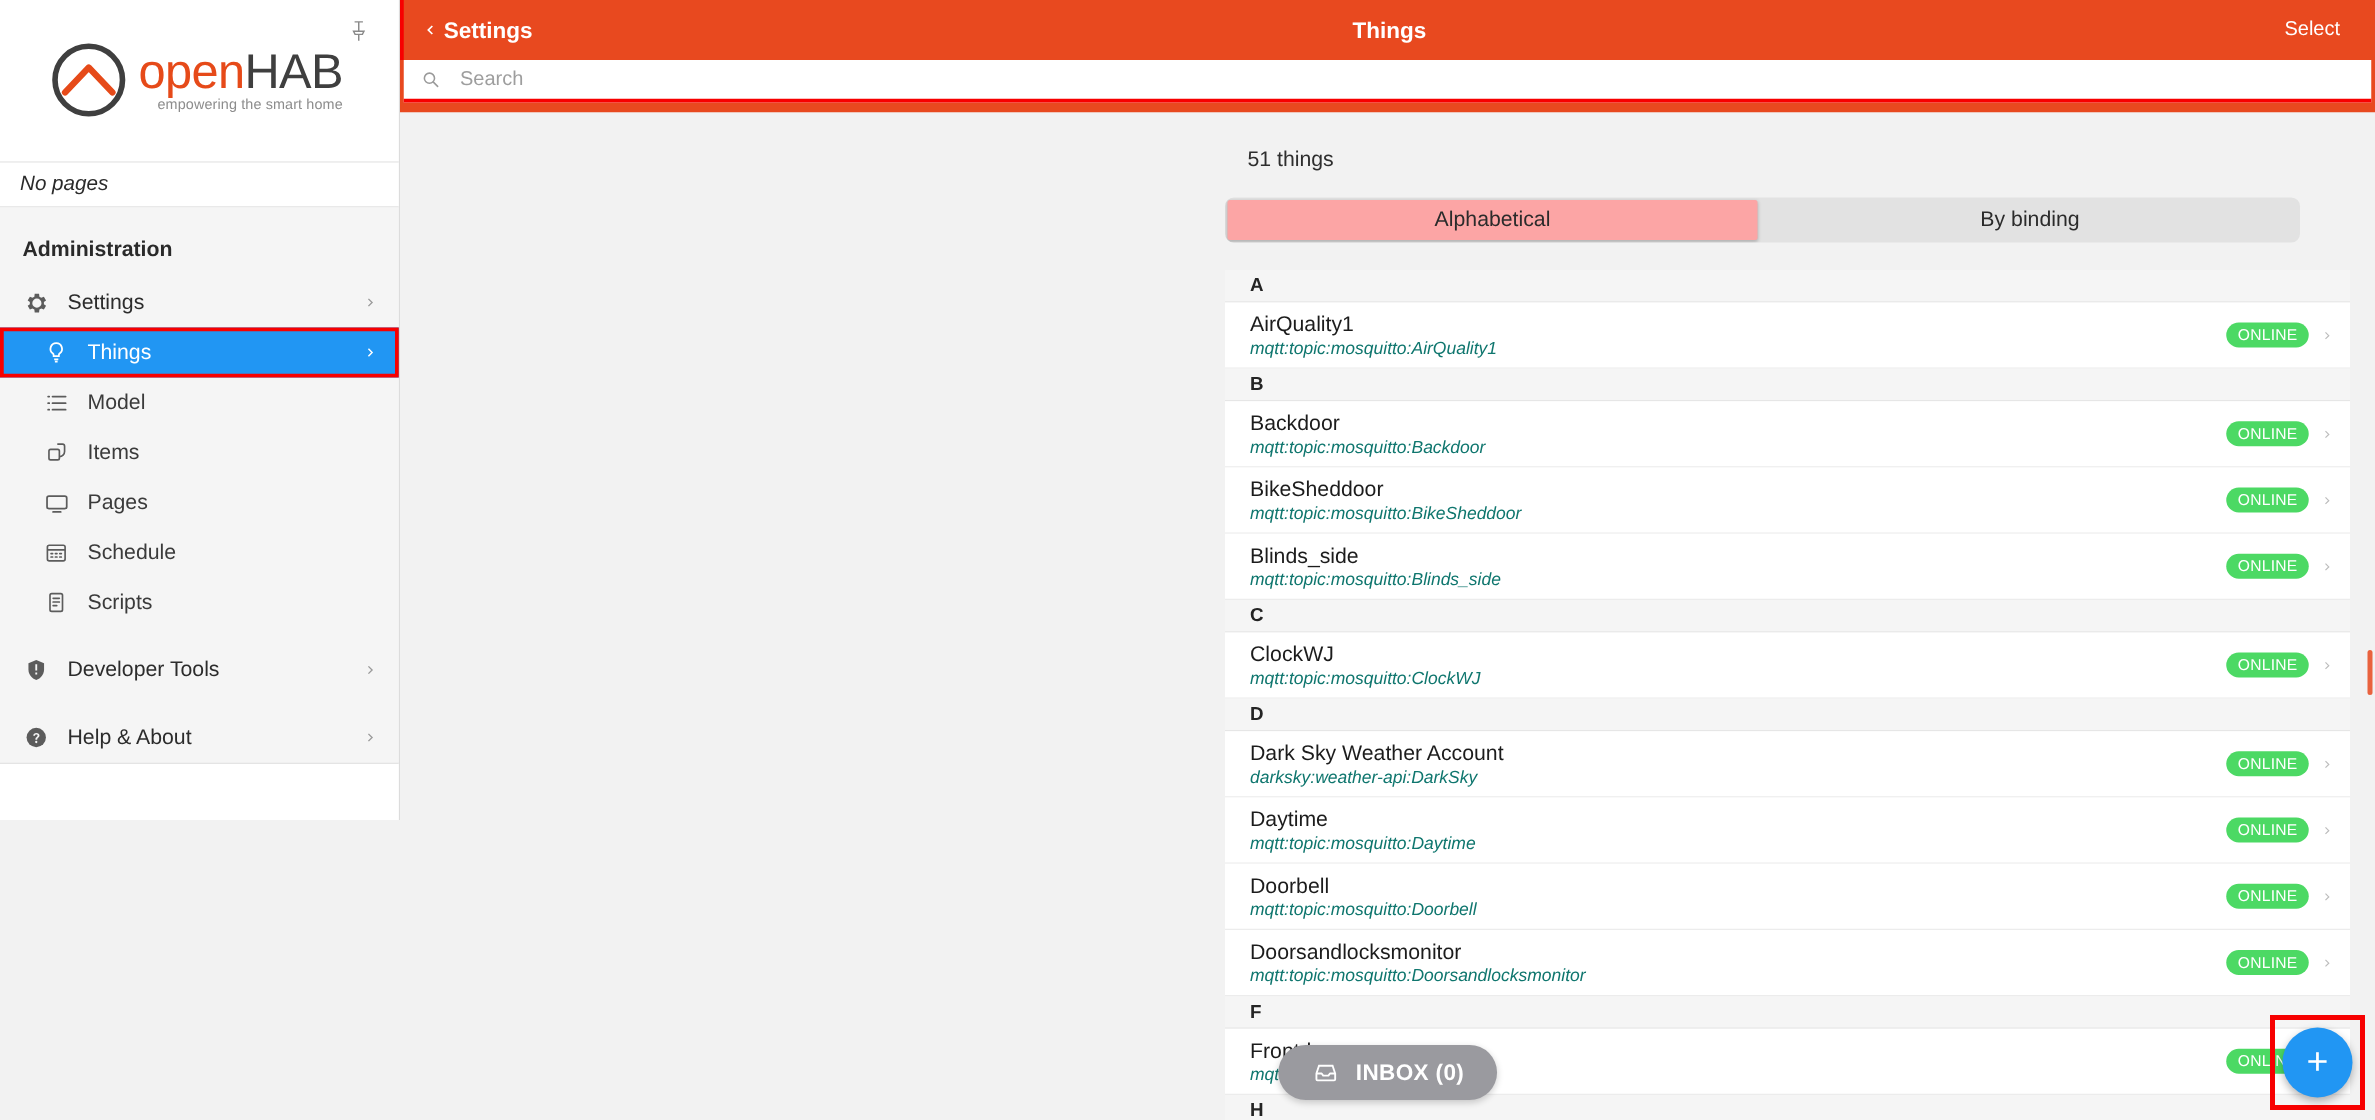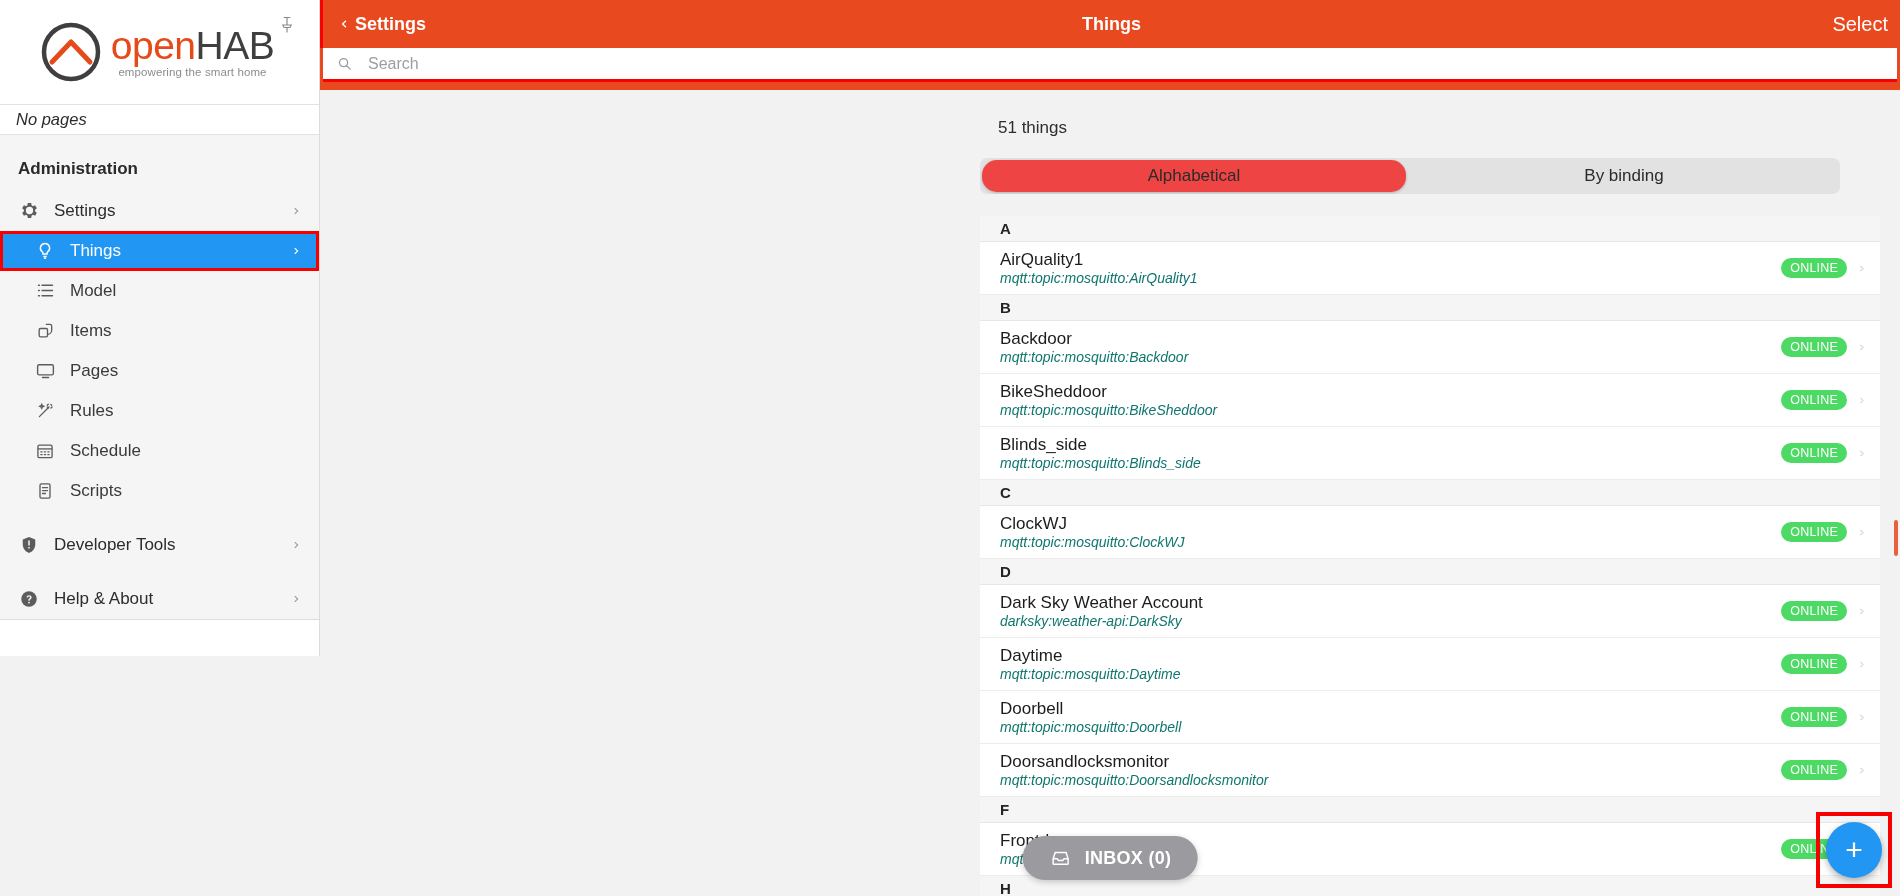--- a/index.html
+++ b/index.html
@@ -30,21 +30,21 @@
     position: absolute; top: 14px; right: 22px;
     width: 20px; height: 22px; color: #8a8a8a;
   }
   .logo-wrap { display: flex; align-items: center; gap: 8px; margin-left: -6px; }
   .logo-mark { width: 64px; height: 64px; }
   .logo-text-block { display: flex; flex-direction: column; line-height: 1; }
   .logo-text { font-size: 39px; letter-spacing: -0.5px; font-weight: 400; }
   .logo-open { color: #e64a19; }
   .logo-hab { color: #3f3f3f; }
   .logo-tagline {
-    font-size: 11.5px; color: #8c8c8c; text-align: center;
+    font-size: 11.5px; color: #8c8c8c; text-align: right;
     margin-top: 2px; letter-spacing: 0.1px;
   }
   .nopages-row {
     height: 44px; display: flex; align-items: center;
     padding-left: 16px;
     background: #ffffff;
     border-top: 1px solid #e2e2e2;
     border-bottom: 1px solid #e2e2e2;
   }
   .nopages-text { font-style: italic; font-size: 16.5px; color: #2b2b2b; }
@@ -96,22 +96,22 @@
     display: flex; align-items: center; gap: 5px;
     margin-left: 16px; cursor: pointer;
   }
   .back-chev { width: 11px; height: 18px; color: #fff; }
   .back-text { color: #fff; font-size: 18px; font-weight: 600; }
   .topbar-title {
     position: absolute; left: 50%; transform: translateX(-50%);
     color: #ffffff; font-size: 18px; font-weight: 700;
   }
   .select-btn {
-    margin-left: auto; margin-right: 12px;
-    color: #ffffff; font-size: 20px; cursor: pointer;
+    margin-left: auto; margin-right: 28px;
+    color: #ffffff; font-size: 16px; cursor: pointer;
   }
   .searchbar {
     height: 42px; background: #e8491f;
     padding: 0 3px 8px 3px;
     display: flex; align-items: center;
     flex: 0 0 42px;
   }
   .search-field {
     flex: 1; height: 34px; background: #ffffff;
     display: flex; align-items: center; gap: 16px;
@@ -138,21 +138,21 @@
   .segmented {
     display: flex; height: 36px; width: 860px;
     background: #e2e2e2; border-radius: 7px; overflow: hidden;
     margin-bottom: 22px;
   }
   .seg-btn {
     flex: 1; display: flex; align-items: center; justify-content: center;
     font-size: 17px; color: #2b2b2b; cursor: pointer;
   }
   .seg-btn.active {
-    background: #ef4444; border-radius: 15px;
+    background: #fca5a5; border-radius: 2px;
     box-shadow: 0 1px 3px rgba(0,0,0,0.22);
     margin: 2px; flex: 0 0 424px;
   }
 
   .list { width: 900px; }
   .group-header {
     background: #f5f5f5; height: 26px;
     display: flex; align-items: center;
     font-size: 15px; font-weight: 700; color: #242424;
     padding-left: 20px;
@@ -301,30 +301,20 @@
       <div class="nav-item sub">
         <span class="nav-icon">
           <svg viewBox="0 0 24 24" width="21" height="21" fill="none" stroke="currentColor" stroke-width="1.6">
             <rect x="3" y="5.5" width="18" height="11.5" rx="1.8"></rect>
             <path d="M8.5 20h7" stroke-linecap="round"></path>
           </svg>
         </span>
         <span class="nav-label">Pages</span>
       </div>
 
-      <div class="nav-item sub">
-        <span class="nav-icon">
-          <svg viewBox="0 0 24 24" width="21" height="21" fill="none" stroke="currentColor" stroke-width="1.5">
-            <path d="M5 19L16 8" stroke-linecap="round"></path>
-            <path d="M14 6l1.2-1.2M18.3 9.2l1.2-1.2M15.2 9.2L14 8M19 6l-1-1" stroke-linecap="round"></path>
-            <path d="M7 6.5l.7-1.6.7 1.6 1.6.7-1.6.7-.7 1.6-.7-1.6-1.6-.7z"></path>
-          </svg>
-        </span>
-        <span class="nav-label">Rules</span>
-      </div>
 
       <div class="nav-item sub">
         <span class="nav-icon">
           <svg viewBox="0 0 24 24" width="20" height="20" fill="none" stroke="currentColor" stroke-width="1.6">
             <rect x="3.5" y="5" width="17" height="15" rx="1.8"></rect>
             <path d="M3.5 9.5h17"></path>
             <path d="M7 13h1.5M11.2 13h1.5M15.4 13h1.5M7 16.3h1.5M11.2 16.3h1.5M15.4 16.3h1.5" stroke-linecap="round"></path>
           </svg>
         </span>
         <span class="nav-label">Schedule</span>

